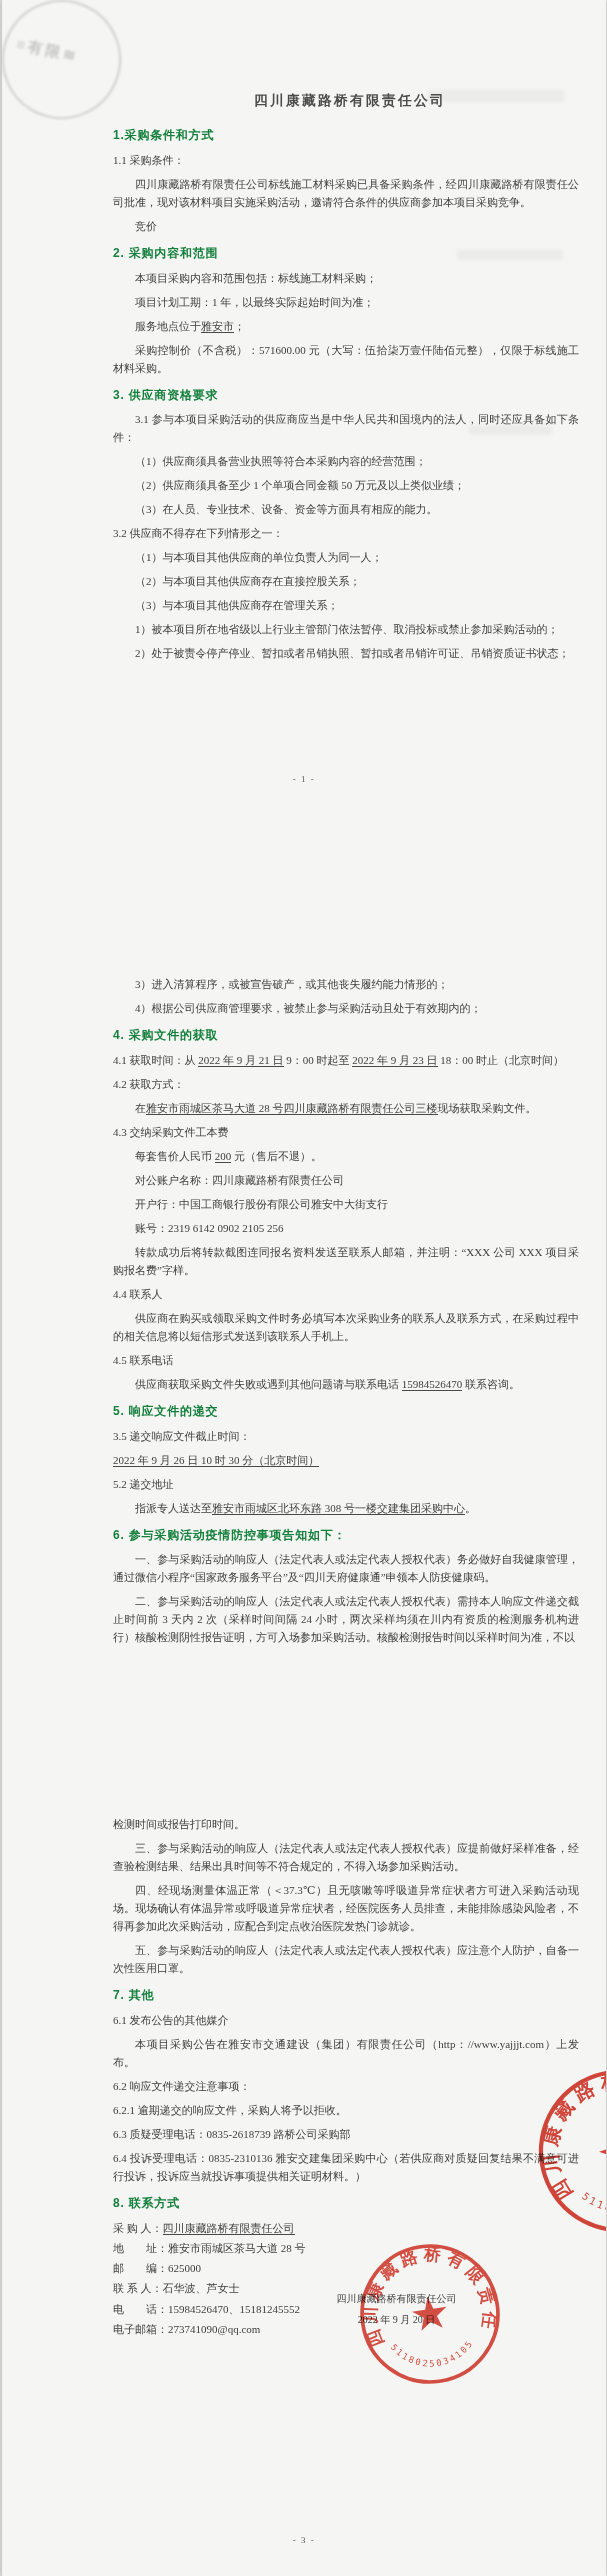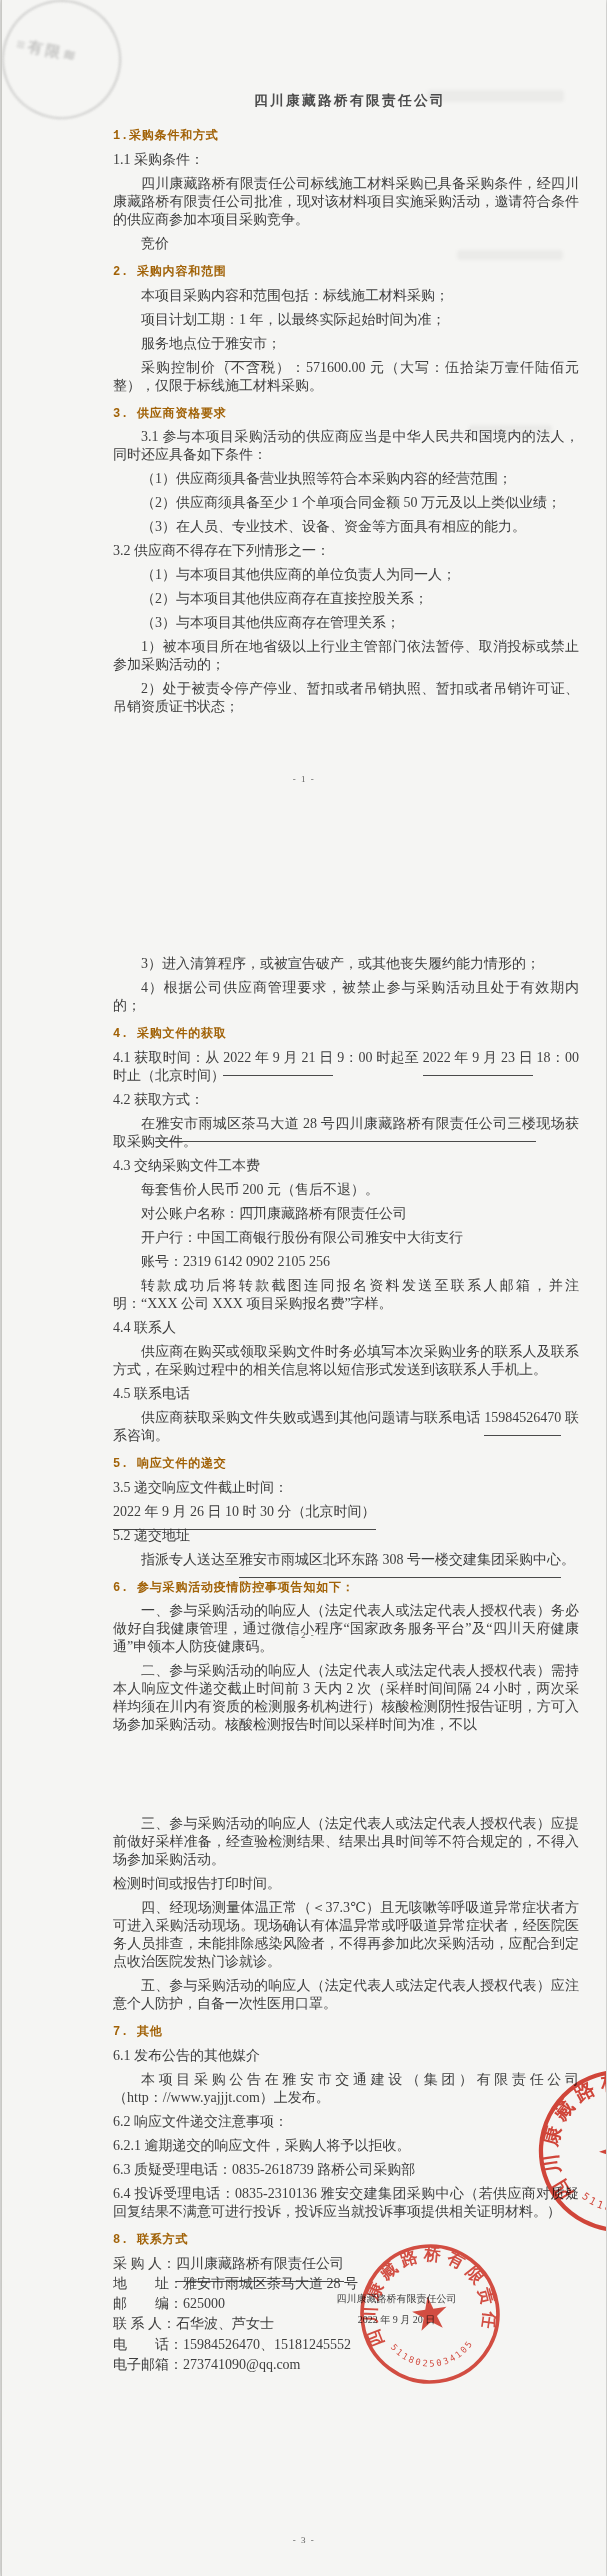--- a/index.html
+++ b/index.html
@@ -1,31 +1,31 @@
 <!DOCTYPE html>
 <html style="font-size:12px"><head>
 <meta charset="utf-8">
 <style>
   html,body{margin:0;padding:0;background:#e9e9e7;}
   body{width:607px;font-family:"Liberation Serif","DejaVu Serif",serif;}
   .scan{position:relative;width:604px;height:2576px;margin:0 auto;
         background:#f5f5f3;overflow:hidden;
         border-left:1.5px solid #c9c9c5;box-shadow:0 0 4.6px rgba(0,0,0,.25);}
   .page-content{position:absolute;left:111px;width:474px;}
-  #p1{top:85px;} #p2{top:955px;} #p3{top:1815px;}
+  #p1{top:85px;} #p2{top:975px;} #p3{top:1815px;}
 
   .blk{color:#3e3e3e;}
   .title{font-family:"Liberation Sans","DejaVu Sans",sans-serif;font-size:13.7px;
          font-weight:600;text-align:center;line-height:32px;color:#4c4c4c;letter-spacing:2.3px;}
-  .h{font-family:Liberation Mono, monospace;font-size:12px;
-     font-weight:700;color:#a16207;margin:10px 0 6.8px 0;letter-spacing:0.8px;}
-  .p,.pi,.li,.kv{font-size:14px;line-height:18px;margin:0 8px 6px 0;text-align:justify;}
+  .h{font-family:Liberation Sans, sans-serif;font-size:12px;
+     font-weight:700;color:#15803d;margin:10px 0 6.8px 0;letter-spacing:0.8px;}
+  .p,.pi,.li,.kv{font-size:11px;line-height:18px;margin:0 8px 6px 0;text-align:justify;}
   .pi,.li{text-indent:2em;}
   .kv{margin-bottom:2.3px;}
-  .ul{border-bottom:0.8px solid #4a4a4a;padding-bottom:10px;}
+  .ul{border-bottom:0.8px solid #4a4a4a;padding-bottom:0;}
 
   .pg-footer{position:absolute;left:0;width:100%;text-align:center;
              font-size:9px;color:#5a5a5a;letter-spacing:1.5px;}
   #f1{top:774px;} #f2{top:1630px;} #f3{top:2535px;}
 
   .signature{position:absolute;left:288px;top:2288px;width:213px;text-align:center;
              font-size:10px;line-height:21px;color:#3e3e3e;}
 
   .stamp{position:absolute;}
   .stamp svg{width:100%;height:100%;}
@@ -96,22 +96,22 @@
       <div class="blk h"><span>5. 响应文件的递交</span></div>
       <div class="blk p"><span>3.5 递交响应文件截止时间：</span></div>
       <div class="blk p"><span class="ul">2022 年 9 月 26 日 10 时 30 分（北京时间）</span></div>
       <div class="blk p"><span>5.2 递交地址</span></div>
       <div class="blk pi"><span>指派专人送达至</span><span class="ul">雅安市雨城区北环东路 308 号一楼交建集团采购中心</span><span>。</span></div>
       <div class="blk h"><span>6. 参与采购活动疫情防控事项告知如下：</span></div>
       <div class="blk pi"><span>一、参与采购活动的响应人（法定代表人或法定代表人授权代表）务必做好自我健康管理，通过微信小程序“国家政务服务平台”及“四川天府健康通”申领本人防疫健康码。</span></div>
       <div class="blk pi"><span>二、参与采购活动的响应人（法定代表人或法定代表人授权代表）需持本人响应文件递交截止时间前 3 天内 2 次（采样时间间隔 24 小时，两次采样均须在川内有资质的检测服务机构进行）核酸检测阴性报告证明，方可入场参加采购活动。核酸检测报告时间以采样时间为准，不以</span></div>
     </div>
   <div class="page-content" id="p3">
+      <div class="blk p"><span>检测时间或报告打印时间。</span></div>
       <div class="blk pi"><span>三、参与采购活动的响应人（法定代表人或法定代表人授权代表）应提前做好采样准备，经查验检测结果、结果出具时间等不符合规定的，不得入场参加采购活动。</span></div>
-      <div class="blk p"><span>检测时间或报告打印时间。</span></div>
       <div class="blk pi"><span>四、经现场测量体温正常（＜37.3℃）且无咳嗽等呼吸道异常症状者方可进入采购活动现场。现场确认有体温异常或呼吸道异常症状者，经医院医务人员排查，未能排除感染风险者，不得再参加此次采购活动，应配合到定点收治医院发热门诊就诊。</span></div>
       <div class="blk pi"><span>五、参与采购活动的响应人（法定代表人或法定代表人授权代表）应注意个人防护，自备一次性医用口罩。</span></div>
       <div class="blk h"><span>7. 其他</span></div>
       <div class="blk p"><span>6.1 发布公告的其他媒介</span></div>
       <div class="blk pi"><span>本项目采购公告在雅安市交通建设（集团）有限责任公司（http：//www.yajjjt.com）上发布。</span></div>
       <div class="blk p"><span>6.2 响应文件递交注意事项：</span></div>
       <div class="blk p"><span>6.2.1 逾期递交的响应文件，采购人将予以拒收。</span></div>
       <div class="blk p"><span>6.3 质疑受理电话：0835-2618739 路桥公司采购部</span></div>
       <div class="blk p"><span>6.4 投诉受理电话：0835-2310136 雅安交建集团采购中心（若供应商对质疑回复结果不满意可进行投诉，投诉应当就投诉事项提供相关证明材料。）</span></div>
       <div class="blk h"><span>8. 联系方式</span></div>

